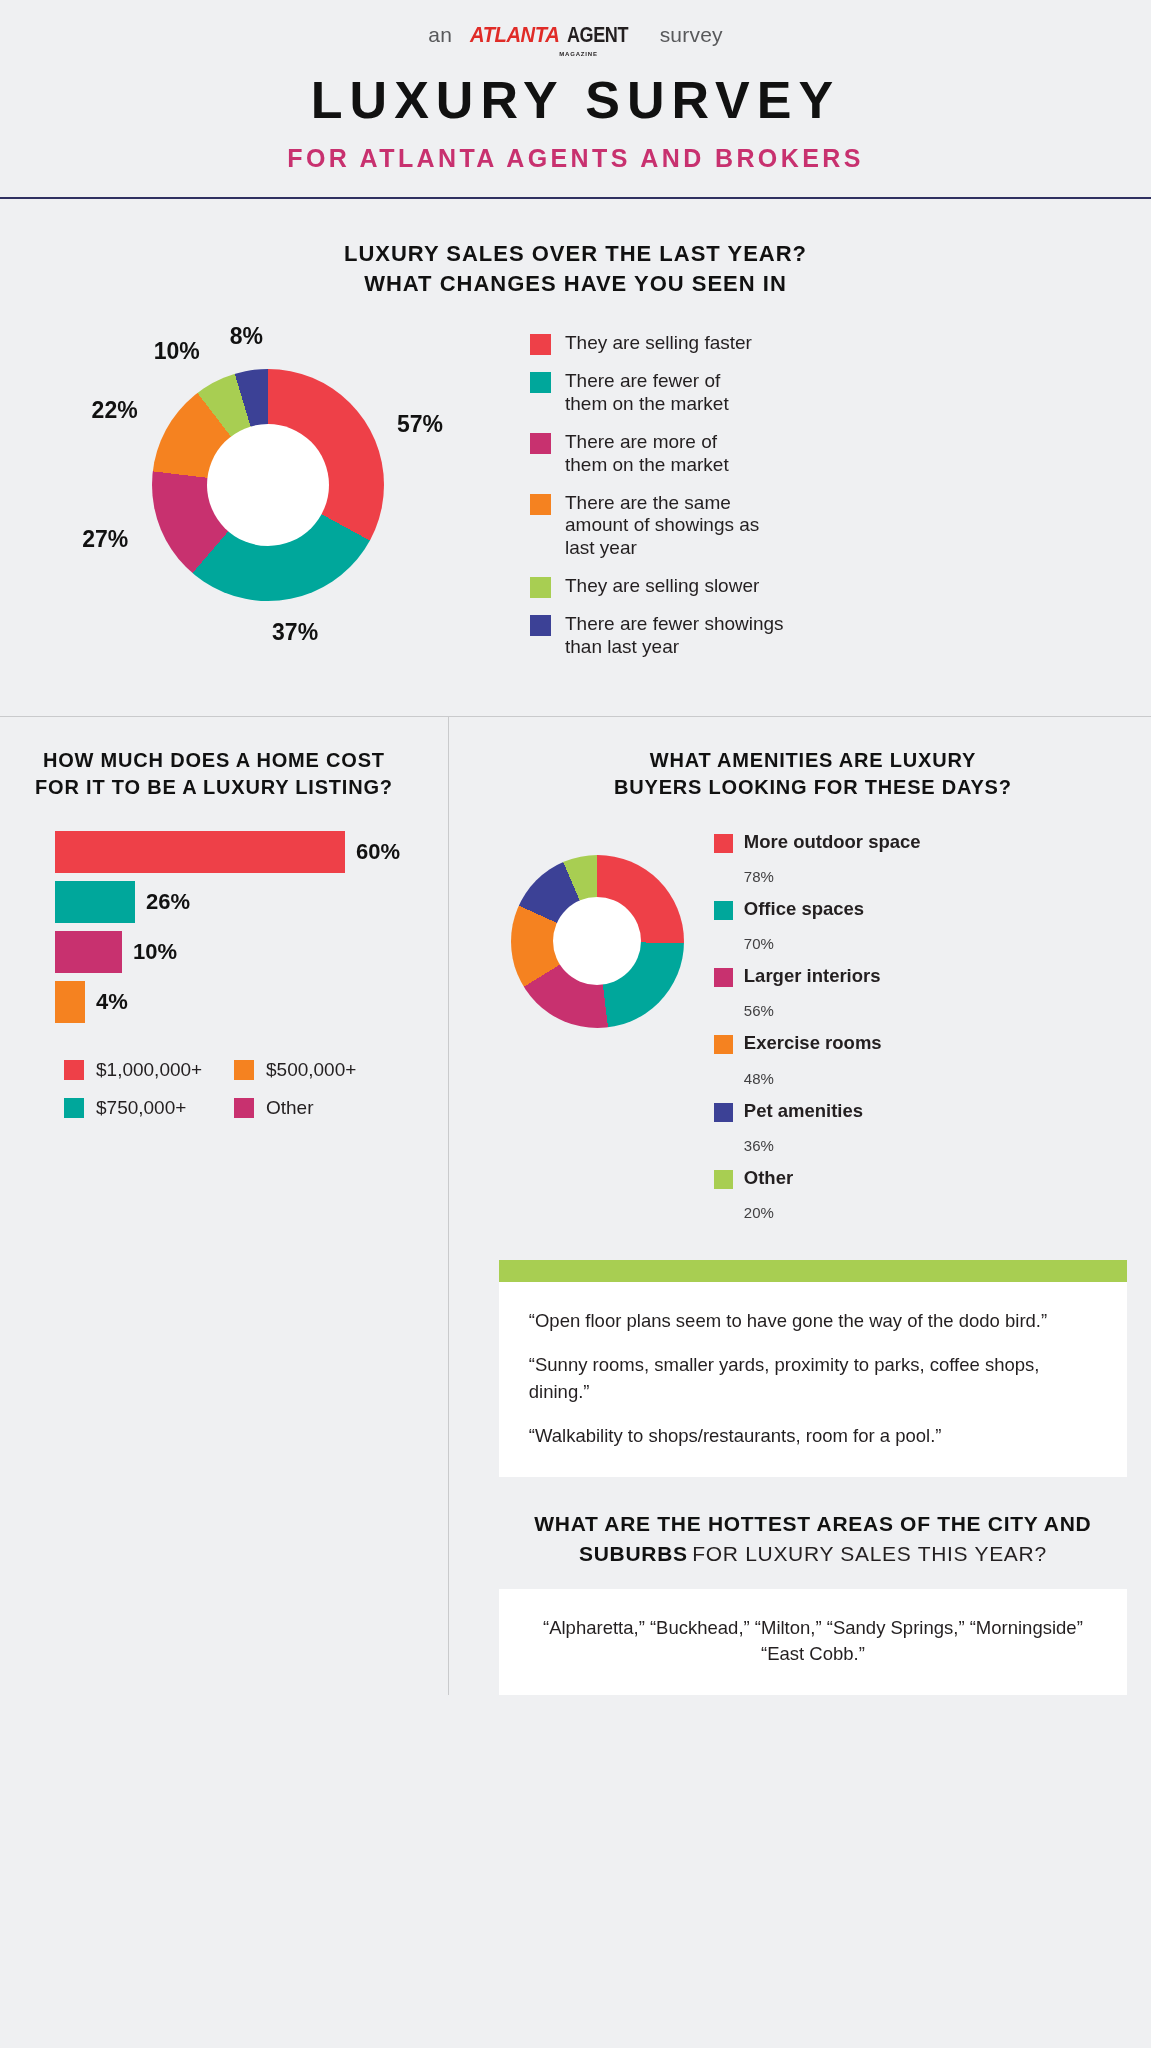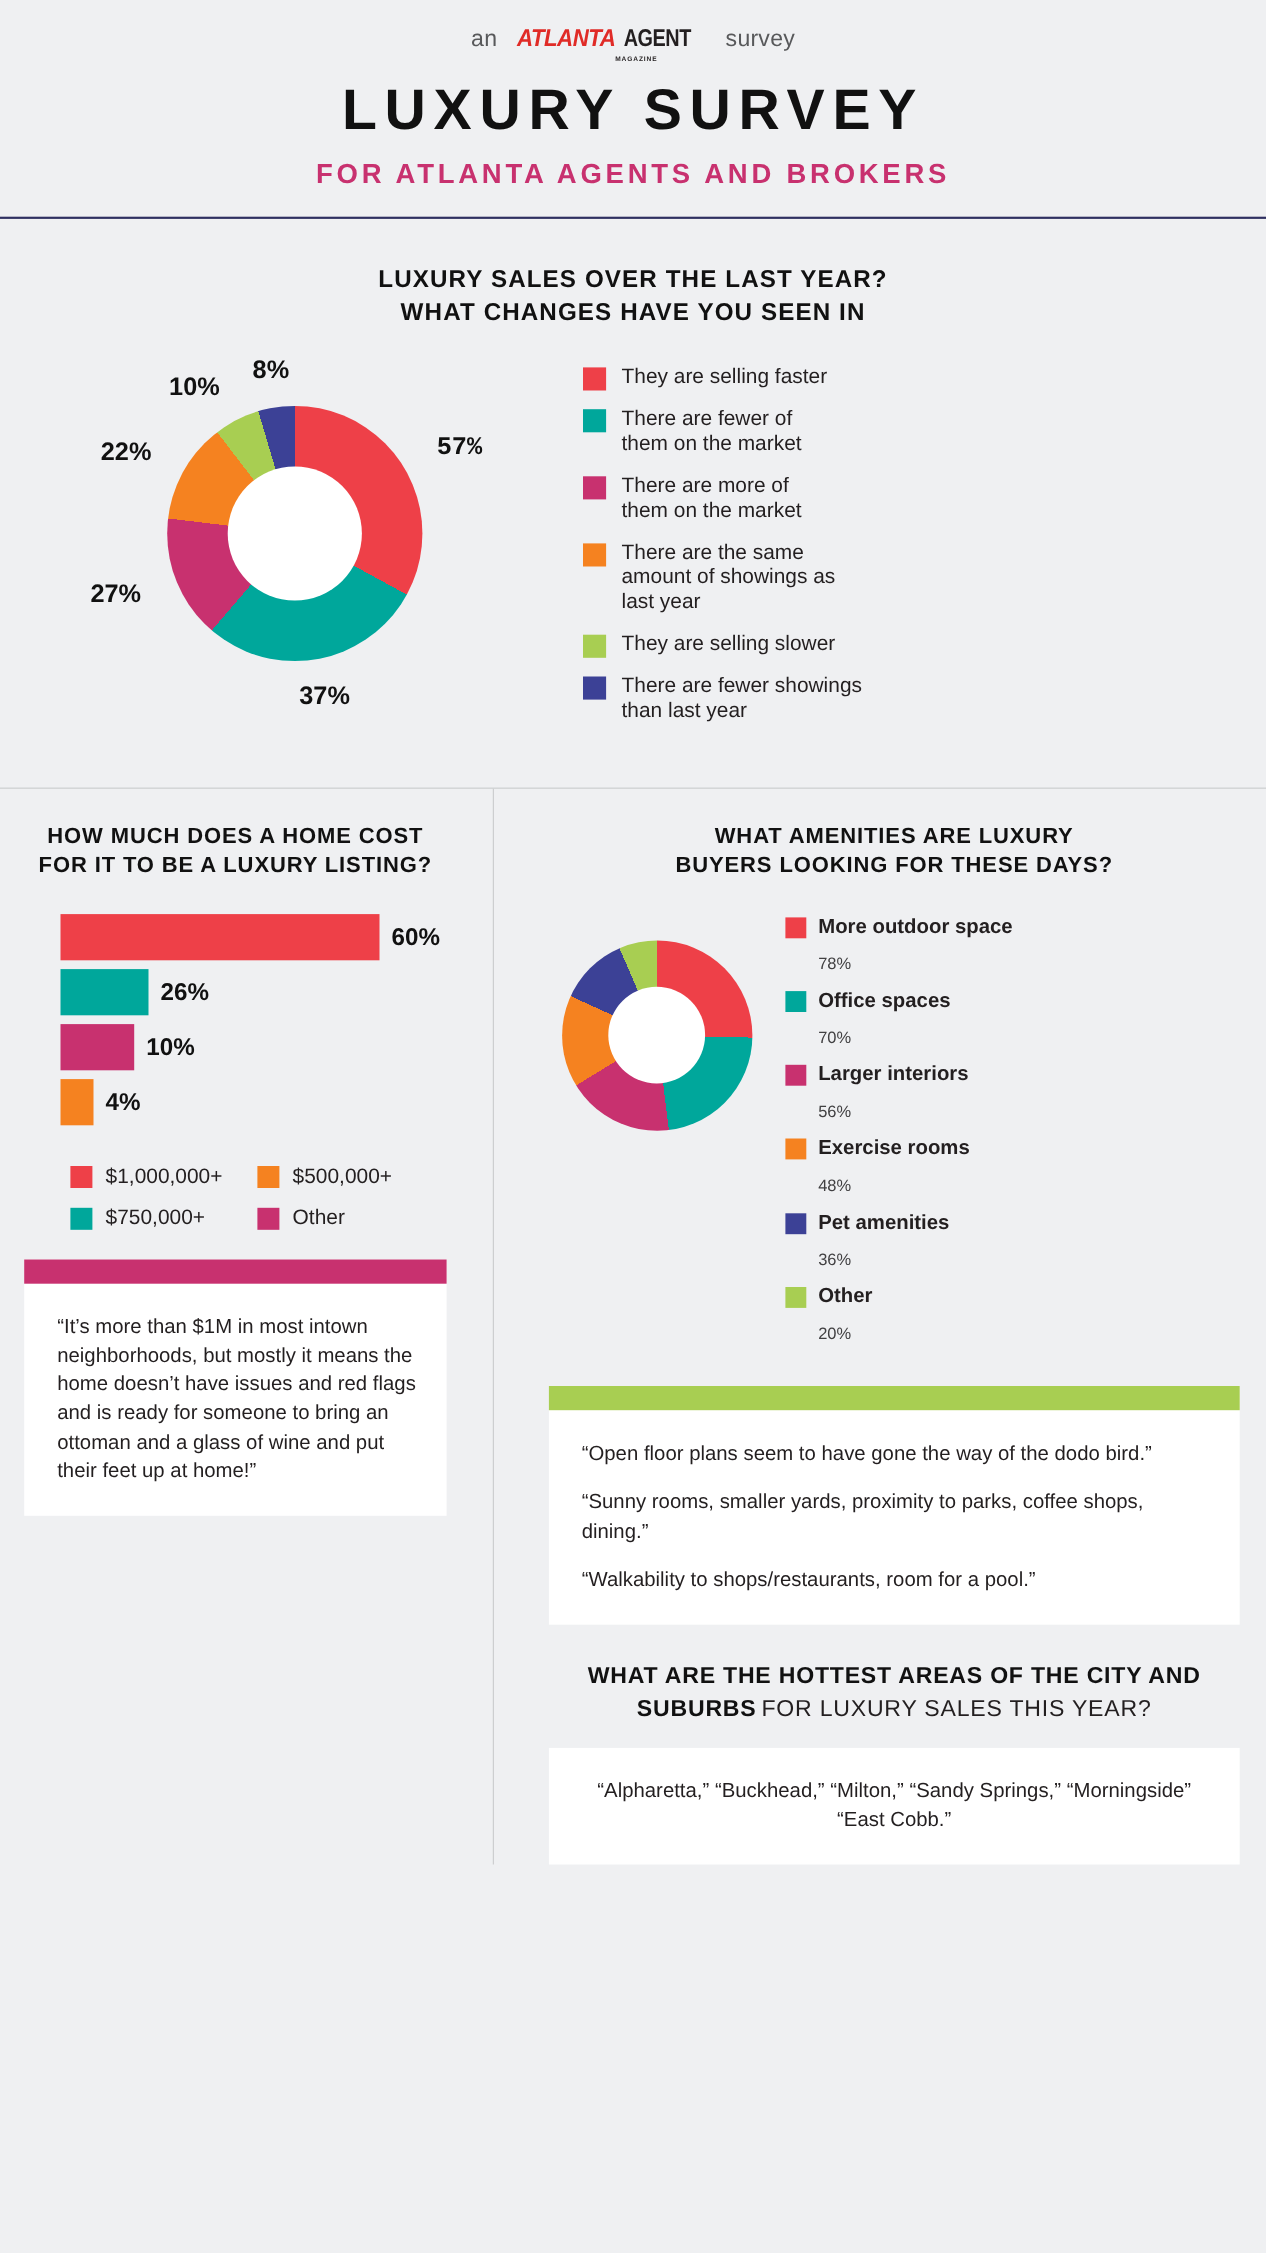--- a/index.html
+++ b/index.html
@@ -141,21 +141,21 @@
 
 <div class="sec1">
   <div class="q-title">
     <div>LUXURY SALES OVER THE LAST YEAR?</div>
     <div>WHAT CHANGES HAVE YOU SEEN IN</div>
   </div>
 
   <div class="sec1-body">
     <div class="donut1-wrap">
       <div class="donut" id="donut1" style="background: conic-gradient(rgb(238, 64, 72) 0deg, rgb(238, 64, 72) 118.613deg, rgb(0, 167, 155) 118.613deg, rgb(0, 167, 155) 220.578deg, rgb(200, 49, 111) 220.578deg, rgb(200, 49, 111) 276.763deg, rgb(245, 130, 32) 276.763deg, rgb(245, 130, 32) 322.543deg, rgb(168, 206, 82) 322.543deg, rgb(168, 206, 82) 343.353deg, rgb(60, 65, 150) 343.353deg, rgb(60, 65, 150) 360deg);"></div>
-      <span class="pct" id="p1-0" style="left: 396.986px; top: 70px; transform: translateX(0%); font-family: Liberation Mono, monospace;">57%</span>
+      <span class="pct" id="p1-0" style="left: 396.986px; top: 87px; transform: translateX(0%);">57%</span>
       <span class="pct" id="p1-1" style="left: 295.09px; top: 294.534px; transform: translateX(-50%);">37%</span>
       <span class="pct" id="p1-2" style="left: 128.274px; top: 201.56px; transform: translateX(-100%);">27%</span>
       <span class="pct" id="p1-3" style="left: 137.645px; top: 72.7877px; transform: translateX(-100%);">22%</span>
       <span class="pct" id="p1-4" style="left: 199.78px; top: 13.4109px; transform: translateX(-100%);">10%</span>
       <span class="pct" id="p1-5" style="left: 246.285px; top: -1.4199px; transform: translateX(-50%);">8%</span>
     </div>
 
     <div class="legend1" id="legend1">
         <div class="legend-row">
           <span class="swatch" style="background: rgb(238, 64, 72);"></span>
@@ -226,26 +226,20 @@
         <div class="bl-item">
           <span class="bl-sw" style="background: rgb(0, 167, 155);"></span>
           <span class="bl-text">$750,000+</span>
         </div>
         <div class="bl-item">
           <span class="bl-sw" style="background: rgb(200, 49, 111);"></span>
           <span class="bl-text">Other</span>
         </div>
       </div>
 
-    <div class="quote-card">
-      <div class="quote-bar" id="q1bar" style="background: rgb(200, 49, 111);"></div>
-      <div class="quote-body">
-        <div class="quote-text">“It’s more than $1M in most intown neighborhoods, but mostly it means the home doesn’t have issues and red flags and is ready for someone to bring an ottoman and a glass of wine and put their feet up at home!”</div>
-      </div>
-    </div>
   </div>
 
   <div class="vdiv"></div>
 
   <div class="col-right">
     <div class="col-title">
       <div>WHAT AMENITIES ARE LUXURY</div>
       <div>BUYERS LOOKING FOR THESE DAYS?</div>
     </div>
 

